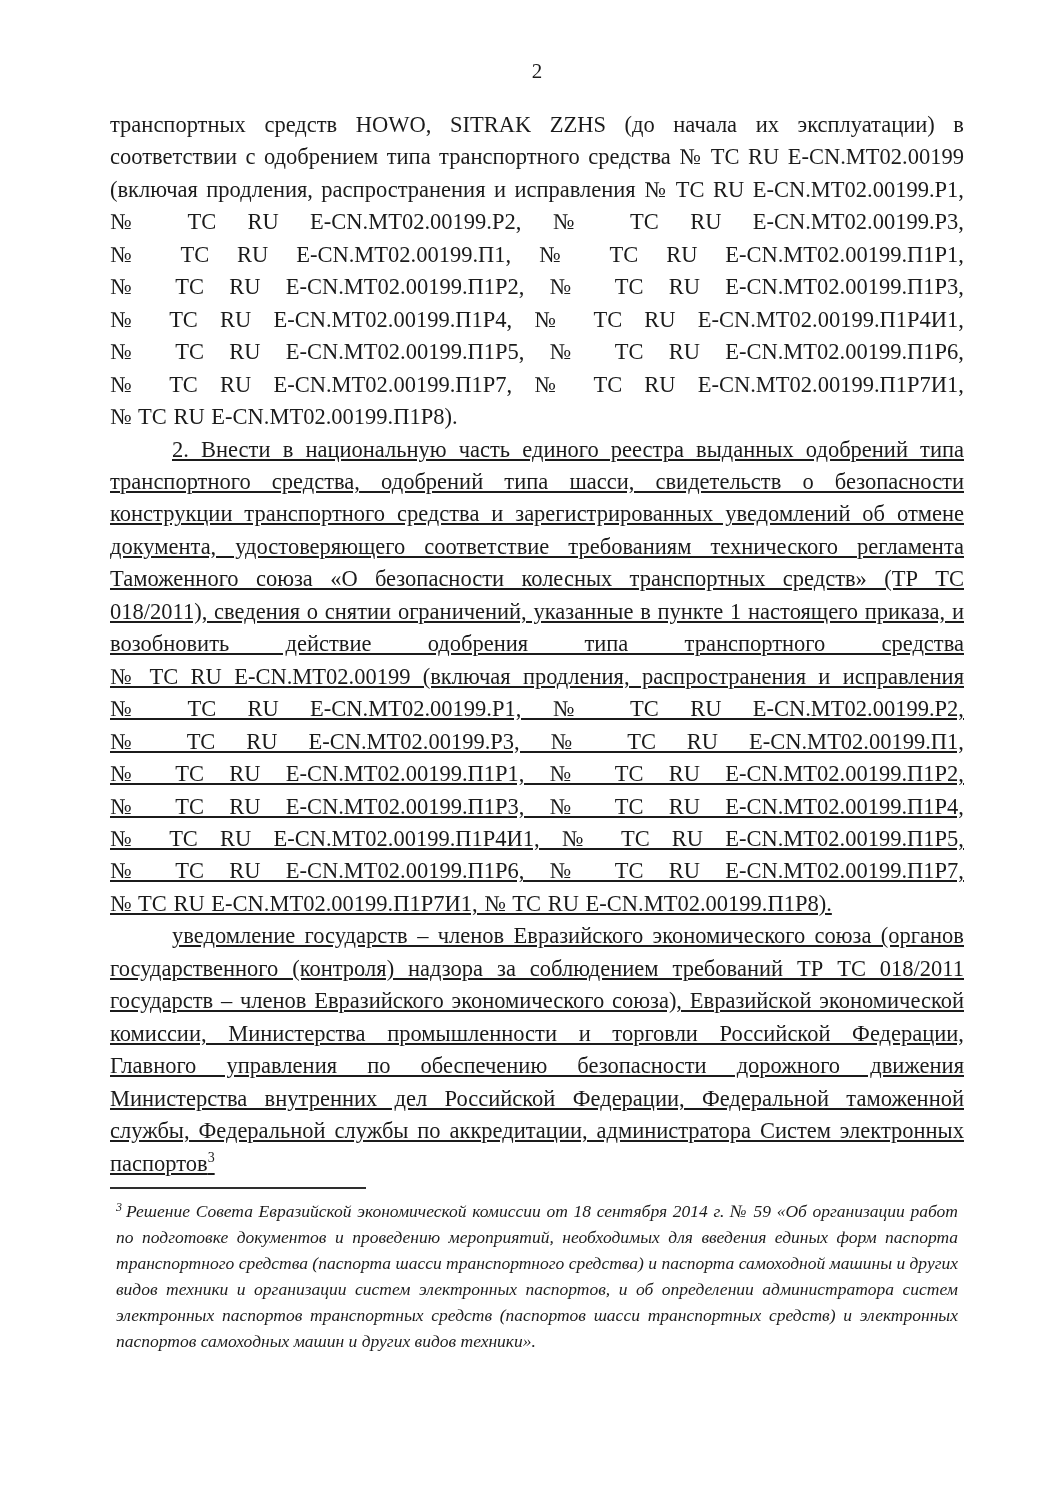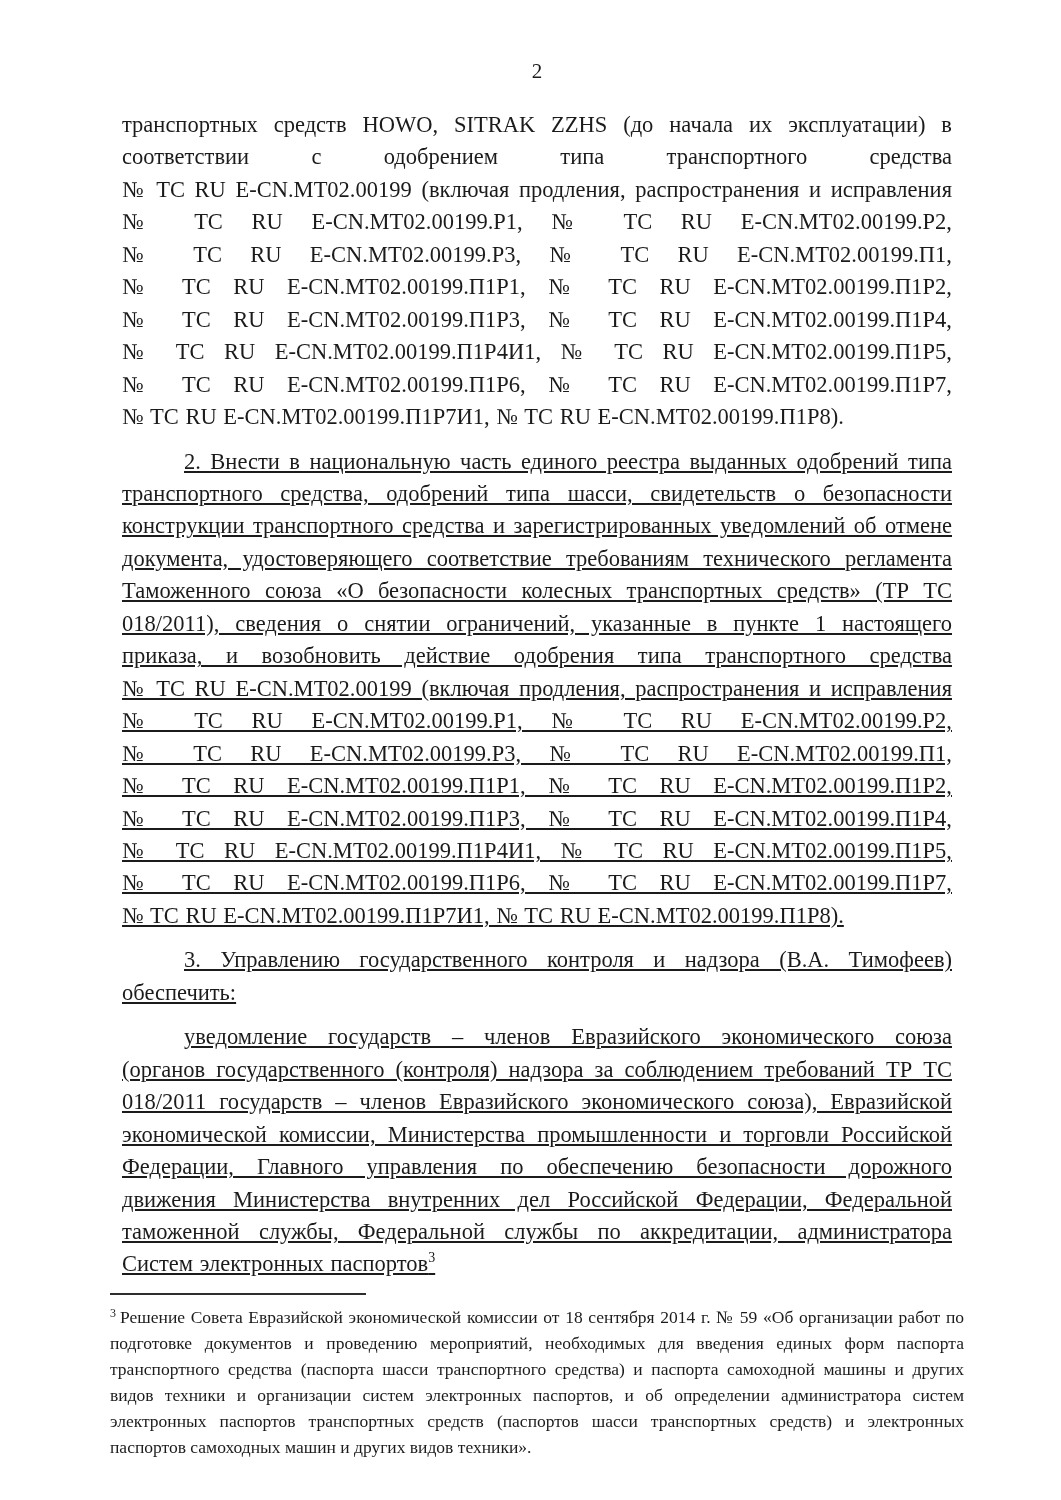--- a/index.html
+++ b/index.html
@@ -21,21 +21,21 @@
     padding: 60px 97px 0 110px;
     background: #ffffff;
   }
   .page-number {
     text-align: center;
     font-size: 21px;
     line-height: 23px;
     margin: 0 0 26px 0;
   }
   .body-text p {
-    margin: 12px;
+    margin: 0;
     font-size: 22.5px;
     line-height: 32.45px;
     text-align: justify;
     word-spacing: 1px;
   }
   .body-text p.indent {
     text-indent: 62px;
     text-decoration: underline;
   }
   sup.fn-ref {
@@ -43,24 +43,25 @@
     line-height: 0;
     vertical-align: 9px;
   }
   .footnote-sep {
     width: 256px;
     height: 0;
     border-top: 2px solid #2e2e2e;
     margin: 7px 0 9px 0;
   }
   .footnote p {
-    margin: 0;
+    margin: 6px;
     font-size: 17.5px;
     line-height: 26px;
     text-align: justify;
+    font-style: italic;
   }
   .footnote sup.fn-marker {
     font-size: 12px;
     line-height: 0;
     vertical-align: 6px;
     margin-right: 4px;
   }
 </style>
 </head>
 <body>
@@ -68,21 +69,20 @@
 <div class="page">
 
   <div class="page-number">2</div>
 
   <div class="body-text">
 
     <p>транспортных средств HOWO, SITRAK ZZHS (до начала их эксплуатации) в соответствии с одобрением типа транспортного средства №&nbsp;ТС&nbsp;RU&nbsp;Е‑CN.МТ02.00199 (включая продления, распространения и исправления №&nbsp;ТС&nbsp;RU&nbsp;Е‑CN.МТ02.00199.Р1, №&nbsp;ТС&nbsp;RU&nbsp;Е‑CN.МТ02.00199.Р2, №&nbsp;ТС&nbsp;RU&nbsp;Е‑CN.МТ02.00199.Р3, №&nbsp;ТС&nbsp;RU&nbsp;Е‑CN.МТ02.00199.П1, №&nbsp;ТС&nbsp;RU&nbsp;Е‑CN.МТ02.00199.П1Р1, №&nbsp;ТС&nbsp;RU&nbsp;Е‑CN.МТ02.00199.П1Р2, №&nbsp;ТС&nbsp;RU&nbsp;Е‑CN.МТ02.00199.П1Р3, №&nbsp;ТС&nbsp;RU&nbsp;Е‑CN.МТ02.00199.П1Р4, №&nbsp;ТС&nbsp;RU&nbsp;Е‑CN.МТ02.00199.П1Р4И1, №&nbsp;ТС&nbsp;RU&nbsp;Е‑CN.МТ02.00199.П1Р5, №&nbsp;ТС&nbsp;RU&nbsp;Е‑CN.МТ02.00199.П1Р6, №&nbsp;ТС&nbsp;RU&nbsp;Е‑CN.МТ02.00199.П1Р7, №&nbsp;ТС&nbsp;RU&nbsp;Е‑CN.МТ02.00199.П1Р7И1, №&nbsp;ТС&nbsp;RU&nbsp;Е‑CN.МТ02.00199.П1Р8).</p>
 
     <p class="indent">2. Внести в национальную часть единого реестра выданных одобрений типа транспортного средства, одобрений типа шасси, свидетельств о безопасности конструкции транспортного средства и зарегистрированных уведомлений об отмене документа, удостоверяющего соответствие требованиям технического регламента Таможенного союза «О безопасности колесных транспортных средств» (ТР ТС 018/2011), сведения о снятии ограничений, указанные в пункте 1 настоящего приказа, и возобновить действие одобрения типа транспортного средства №&nbsp;ТС&nbsp;RU&nbsp;Е‑CN.МТ02.00199 (включая продления, распространения и исправления №&nbsp;ТС&nbsp;RU&nbsp;Е‑CN.МТ02.00199.Р1, №&nbsp;ТС&nbsp;RU&nbsp;Е‑CN.МТ02.00199.Р2, №&nbsp;ТС&nbsp;RU&nbsp;Е‑CN.МТ02.00199.Р3, №&nbsp;ТС&nbsp;RU&nbsp;Е‑CN.МТ02.00199.П1, №&nbsp;ТС&nbsp;RU&nbsp;Е‑CN.МТ02.00199.П1Р1, №&nbsp;ТС&nbsp;RU&nbsp;Е‑CN.МТ02.00199.П1Р2, №&nbsp;ТС&nbsp;RU&nbsp;Е‑CN.МТ02.00199.П1Р3, №&nbsp;ТС&nbsp;RU&nbsp;Е‑CN.МТ02.00199.П1Р4, №&nbsp;ТС&nbsp;RU&nbsp;Е‑CN.МТ02.00199.П1Р4И1, №&nbsp;ТС&nbsp;RU&nbsp;Е‑CN.МТ02.00199.П1Р5, №&nbsp;ТС&nbsp;RU&nbsp;Е‑CN.МТ02.00199.П1Р6, №&nbsp;ТС&nbsp;RU&nbsp;Е‑CN.МТ02.00199.П1Р7, №&nbsp;ТС&nbsp;RU&nbsp;Е‑CN.МТ02.00199.П1Р7И1, №&nbsp;ТС&nbsp;RU&nbsp;Е‑CN.МТ02.00199.П1Р8).</p>
 
-    <p class="indent">3. Управлению государственного контроля и надзора (В.А. Тимофеев) обеспечить:</p>
 
     <p class="indent"><span>уведомление государств – членов Евразийского экономического союза (органов государственного (контроля) надзора за соблюдением требований ТР ТС 018/2011 государств – членов Евразийского экономического союза), Евразийской экономической комиссии, Министерства промышленности и торговли Российской Федерации, Главного управления по обеспечению безопасности дорожного движения Министерства внутренних дел Российской Федерации, Федеральной таможенной службы, Федеральной службы по аккредитации, администратора Систем электронных паспортов</span><sup class="fn-ref">3</sup></p>
 
   </div>
 
   <div class="footnote-sep"></div>
 
   <div class="footnote">
     <p><sup class="fn-marker">3</sup><span>Решение Совета Евразийской экономической комиссии от 18 сентября 2014 г. № 59 «Об организации работ по подготовке документов и проведению мероприятий, необходимых для введения единых форм паспорта транспортного средства (паспорта шасси транспортного средства) и паспорта самоходной машины и других видов техники и организации систем электронных паспортов, и об определении администратора систем электронных паспортов транспортных средств (паспортов шасси транспортных средств) и электронных паспортов самоходных машин и других видов техники».</span></p>
   </div>

